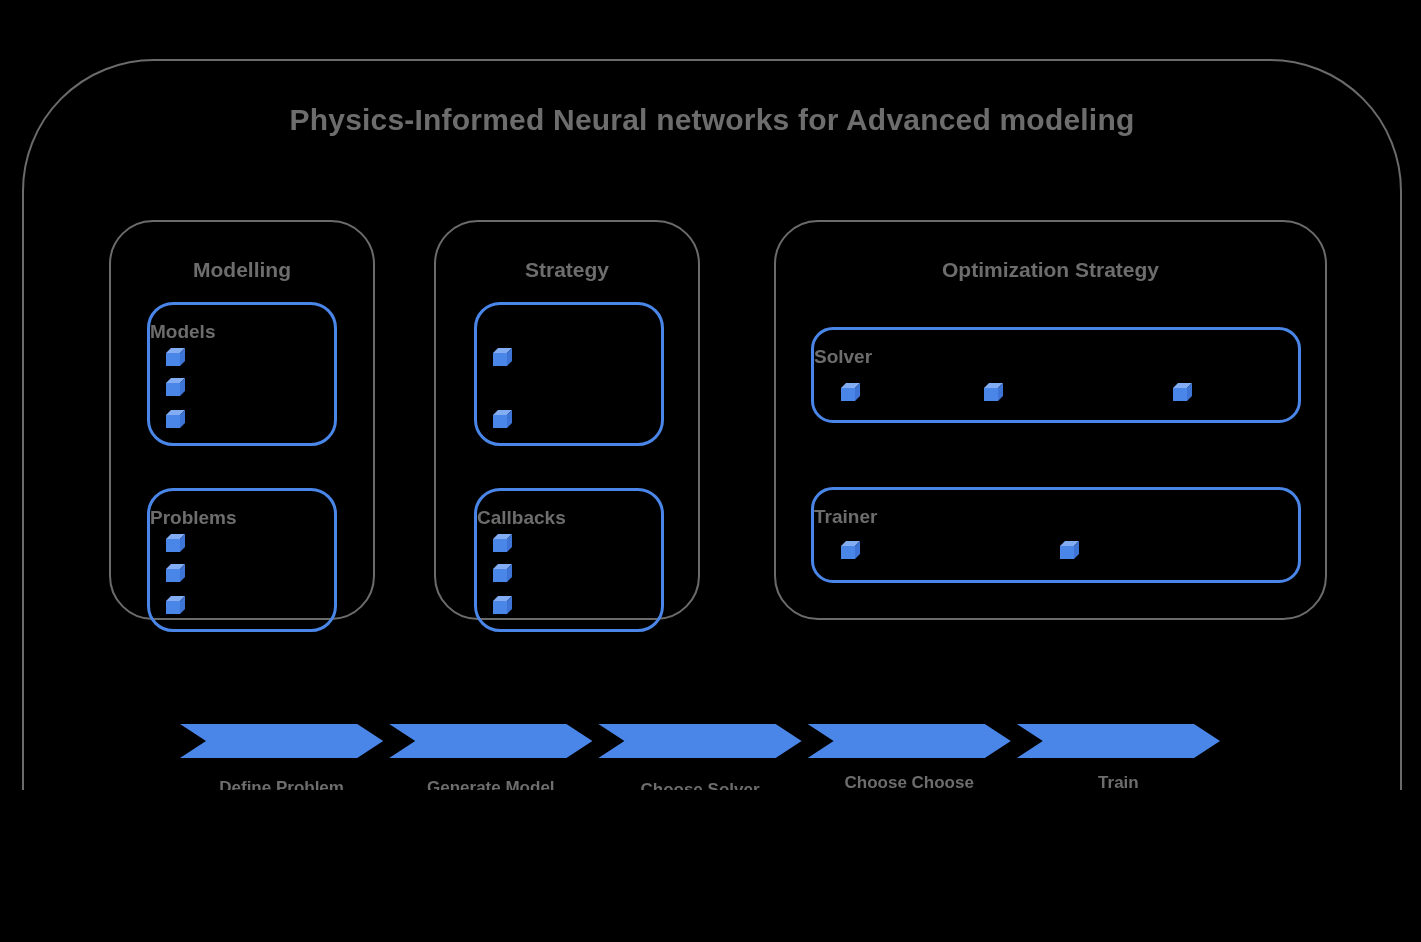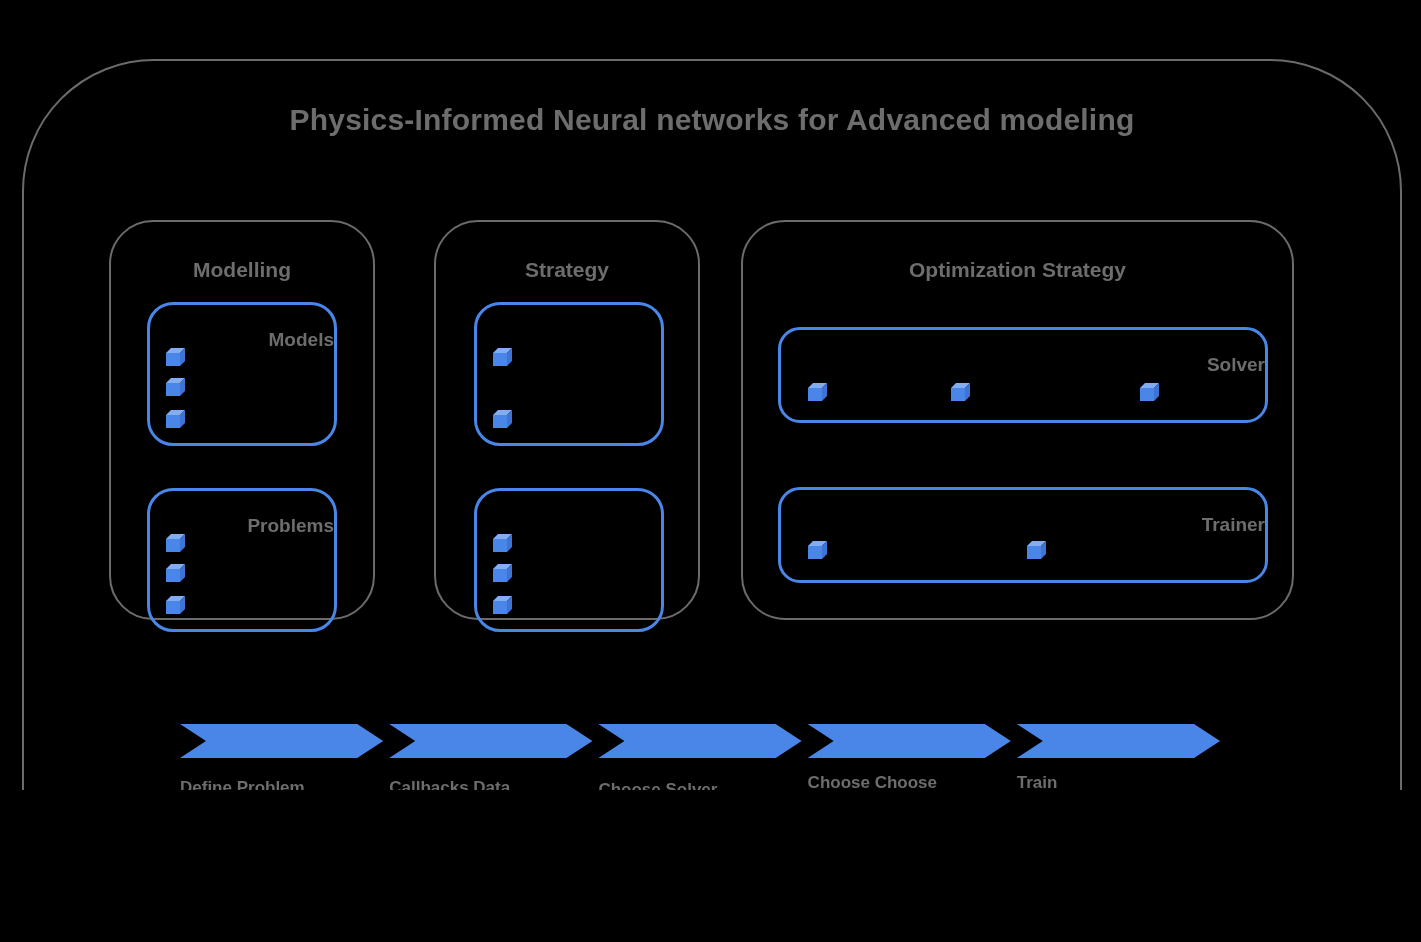--- a/index.html
+++ b/index.html
@@ -9,48 +9,48 @@
   .outer-frame{position:absolute;left:22px;top:59px;width:1380px;height:859px;
     border:2.5px solid #6b6b6b;border-radius:132px;box-sizing:border-box;}
 
   .main-title{position:absolute;left:0;right:0;top:42px;text-align:center;
     font-size:30px;font-weight:bold;color:#6d6d6d;letter-spacing:.2px;}
 
   .group{position:absolute;top:159px;height:400px;border:2.5px solid #6b6b6b;
     border-radius:44px;box-sizing:border-box;}
   .group-modelling{left:85px;width:266px;}
   .group-features{left:410px;width:266px;}
-  .group-optimization{left:717px;width:553px;}
+  .group-optimization{left:750px;width:553px;}
   .group-title{padding-top:36px;text-align:center;font-size:21px;font-weight:bold;color:#6d6d6d;}
 
   .subbox{position:absolute;border:3px solid #4a86e8;border-radius:26px;box-sizing:border-box;}
   .col-box{width:190px;height:144px;}
   .group-modelling .col-box{left:36px;}
   .group-features  .col-box{left:38px;}
   .box-top{top:80px;}
   .box-bottom{top:240px;margin-top:26px;}
   .wide-box{left:35px;width:490px;height:96px;border-radius:22px;}
   .wide-top{top:105px;}
   .wide-bottom{top:265px;}
-  .subbox-title{padding-top:24px;text-align:right;font-size:19px;font-weight:bold;color:#6d6d6d;}
+  .subbox-title{padding-top:16px;text-align:left;font-size:19px;font-weight:bold;color:#6d6d6d;}
 
   
   .cube{position:absolute;width:14px;height:13px;background:#4a86e8;}
   .cube::before{content:"";position:absolute;left:0;top:-5px;width:14px;height:5px;
     background:#83adf2;transform:skewX(-45deg);transform-origin:0 100%;}
   .cube::after{content:"";position:absolute;left:14px;top:0;width:5px;height:13px;
     background:#3e74d6;transform:skewY(-45deg);transform-origin:0 0;}
 
   
   .arrow-row{position:absolute;left:156px;top:663px;width:1040px;height:34px;display:flex;gap:6px;}
   .chev{flex:1;background:#4a86e8;
     clip-path:polygon(0 0, calc(100% - 26px) 0, 100% 50%, calc(100% - 26px) 100%, 0 100%, 26px 50%);}
 
   .steps-row{position:absolute;left:156px;top:717px;width:1040px;display:flex;gap:6px;}
-  .step{flex:1;font-size:17px;font-weight:bold;color:#6d6d6d;position:relative;}
+  .step{flex:1;text-align:center;font-size:17px;font-weight:bold;color:#6d6d6d;position:relative;}
   .step-3{top:2px;}
   .step-4{top:-5px;}
   .step-5{top:-5px;}
 </style>
 </head>
 <body>
 
 <div class="canvas">
   <div class="outer-frame">
 
@@ -72,20 +72,21 @@
       </div>
     </div>
 
     <div class="group group-features">
       <div class="group-title">Strategy</div>
       <div class="subbox col-box box-top">
         <div class="cube" style="left:16px;top:48px;"></div>
         <div class="cube" style="left:16px;top:110px;"></div>
       </div>
       <div class="subbox col-box box-bottom">
+        <div class="subbox-title">Callbacks</div>
         <div class="cube" style="left:16px;top:48px;"></div>
         <div class="cube" style="left:16px;top:78px;"></div>
         <div class="cube" style="left:16px;top:110px;"></div>
       </div>
     </div>
 
     <div class="group group-optimization">
       <div class="group-title">Optimization Strategy</div>
       <div class="subbox wide-box wide-bottom">
         <div class="subbox-title">Trainer</div>
@@ -103,20 +104,20 @@
     <div class="arrow-row">
       <div class="chev"></div>
       <div class="chev"></div>
       <div class="chev"></div>
       <div class="chev"></div>
       <div class="chev"></div>
     </div>
 
     <div class="steps-row">
       <div class="step step-1">Define Problem</div>
-      <div class="step step-2">Callbacks Data</div>
+      <div class="step step-2">Generate Model</div>
       <div class="step step-3">Choose Solver</div>
       <div class="step step-4">Choose Choose</div>
       <div class="step step-5">Train</div>
     </div>
 
   </div>
 </div>
 
 </body></html>

